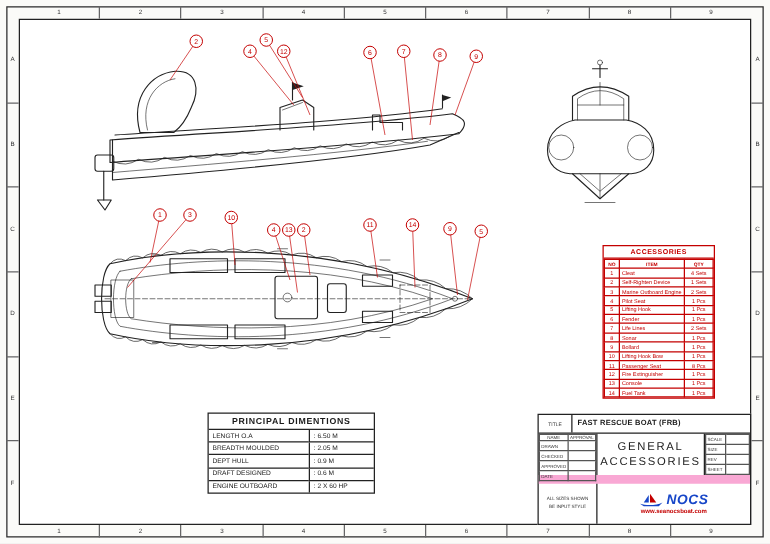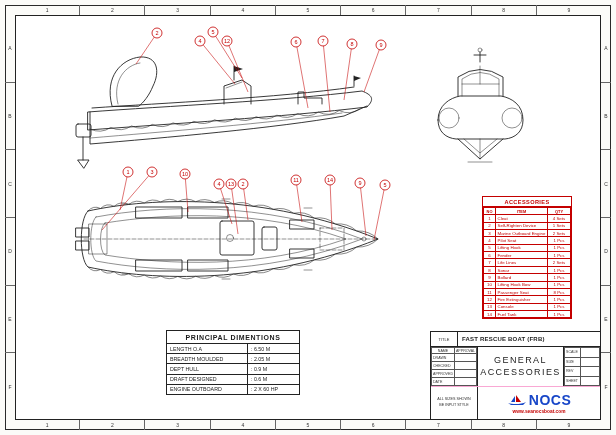--- a/index.html
+++ b/index.html
@@ -39,33 +39,33 @@
   .acc-box table{width:100%;border-collapse:collapse;font-size:4.4px;}
   .acc-box th{font-size:3.9px;font-weight:bold;border:.5px solid #c40000;padding:.5px 1px;}
   .acc-box td{border:.5px solid #c40000;padding:.7px 1.5px;}
   .acc-box td:nth-child(1){width:8px;text-align:center;}
   .acc-box td:nth-child(3){width:19px;text-align:center;}
 
   .tb{position:absolute;left:430px;top:331px;width:171px;height:89px;border:1.3px solid #222;background:#fff;display:flex;flex-direction:column;box-sizing:border-box;}
   .tb-row1{height:14px;display:flex;border-bottom:1px solid #222;}
   .tb-title-label{width:26px;font-size:4px;display:flex;align-items:center;justify-content:center;border-right:1px solid #222;color:#333;}
   .tb-boat-title{flex:1;font-size:6px;font-weight:bold;display:flex;align-items:center;padding-left:4px;letter-spacing:.2px;}
-  .tb-row2{flex:1;display:flex;border-bottom:1px solid #f9a8d4;min-height:0;}
+  .tb-row2{flex:1;display:flex;border-bottom:7px solid #f9a8d4;min-height:0;}
   .tb-left{width:46px;border-right:1px solid #222;}
   .tb-ga{flex:1;display:flex;flex-direction:column;align-items:center;justify-content:center;border-right:1px solid #222;font-size:9px;letter-spacing:1.4px;line-height:1.25;}
   .tb-right{width:36px;}
   table.mini{width:100%;height:100%;border-collapse:collapse;font-size:3.6px;color:#333;}
   table.mini th{font-weight:normal;border:.5px solid #555;padding:0;}
   table.mini td{border:.5px solid #555;padding:0 1px;height:7px;}
   table.mini td:first-child{width:46%;}
   .tb-row3{height:32px;display:flex;}
   .tb-note{width:46px;border-right:1px solid #222;display:flex;flex-direction:column;align-items:center;justify-content:center;font-size:3.7px;color:#333;text-align:center;line-height:1.5;}
   .tb-brand{flex:1;display:flex;flex-direction:column;align-items:center;justify-content:center;}
   .brand-row{display:flex;align-items:center;gap:2px;}
-  .brand-name{font-size:14px;font-weight:bold;color:#1746c8;letter-spacing:.5px;}
+  .brand-name{font-size:11px;font-weight:bold;font-style:italic;color:#1746c8;letter-spacing:.5px;}
   .website{font-size:4.8px;color:#c40000;font-weight:bold;margin-top:1px;}
 </style>
 </head>
 <body>
 
 <div class="sheet">
   <div class="frame-outer"></div>
 
   <div class="hstrip top">
       <div class="gcell">1</div>

